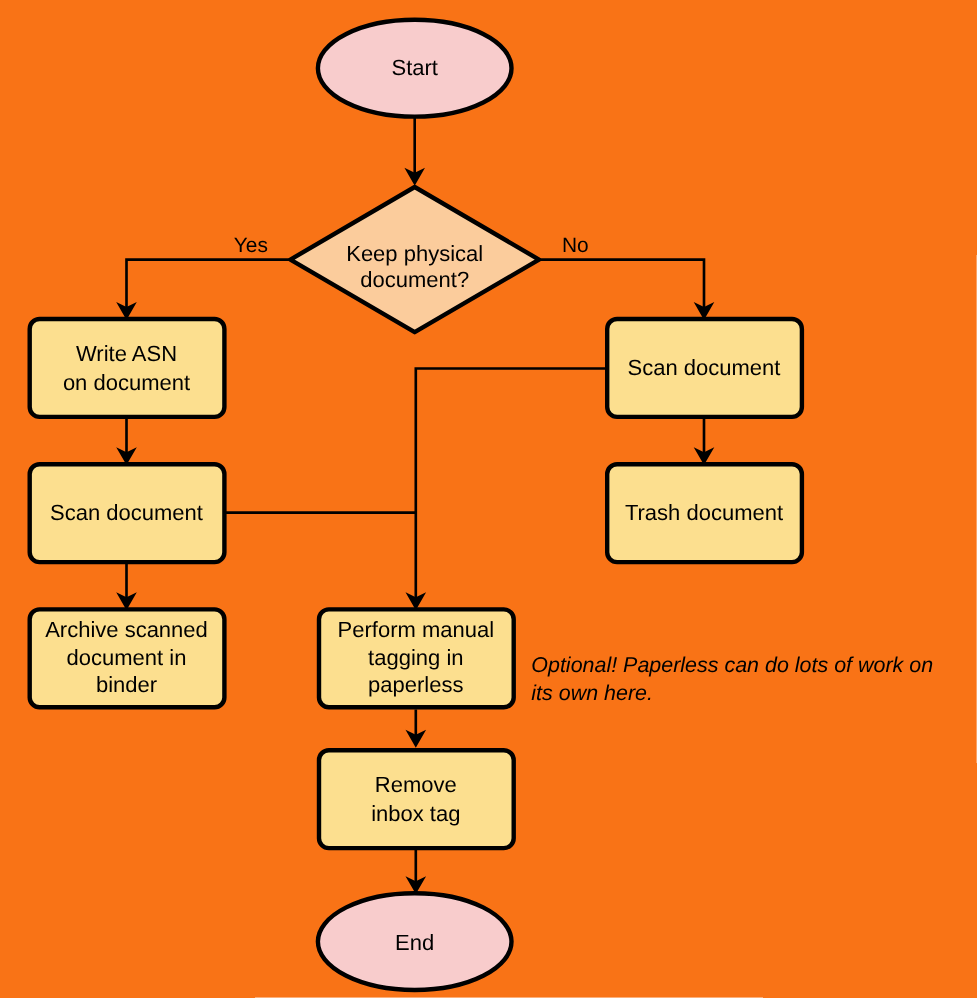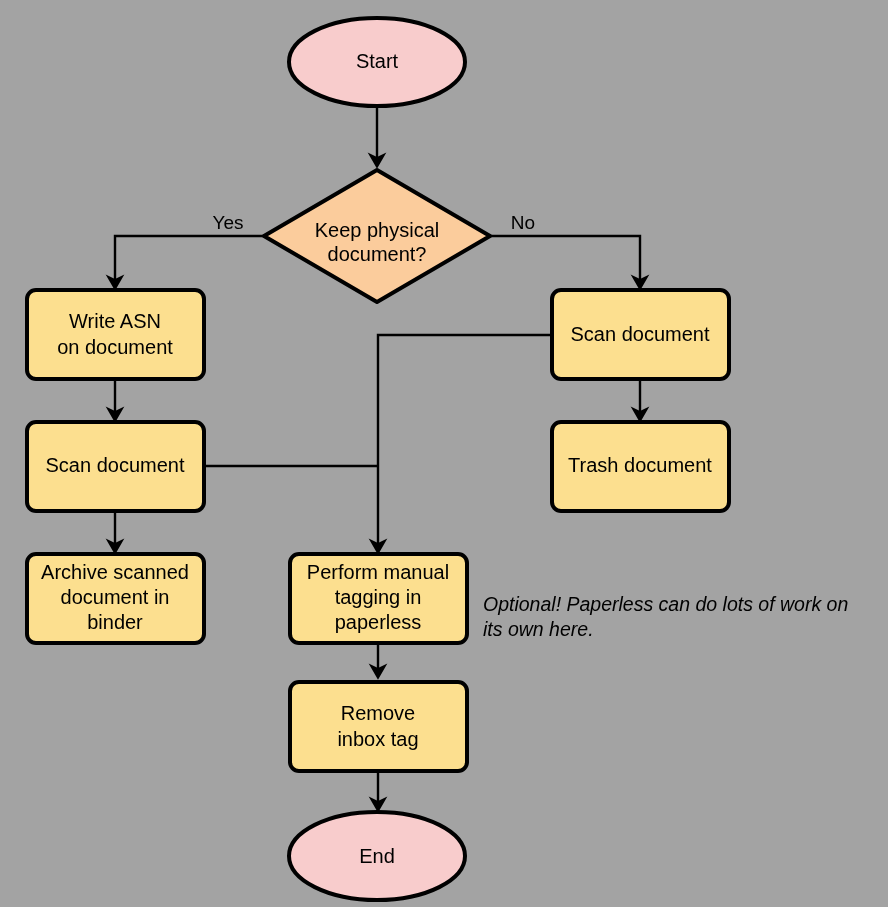--- a/index.html
+++ b/index.html
@@ -11,21 +11,21 @@
   body {
     width: 888px;
     height: 907px;
     font-family: "Liberation Sans", sans-serif;
     overflow: hidden;
   }
   #flowchart-root {
     position: relative;
     width: 888px;
     height: 907px;
-    background: #a3a3a3;
+    background: #f97316;
   }
   svg#flow-svg {
     display: block;
     width: 888px;
     height: 907px;
   }
   .node-shape {
     stroke: #000000;
     stroke-width: 4;
     stroke-linejoin: round;

